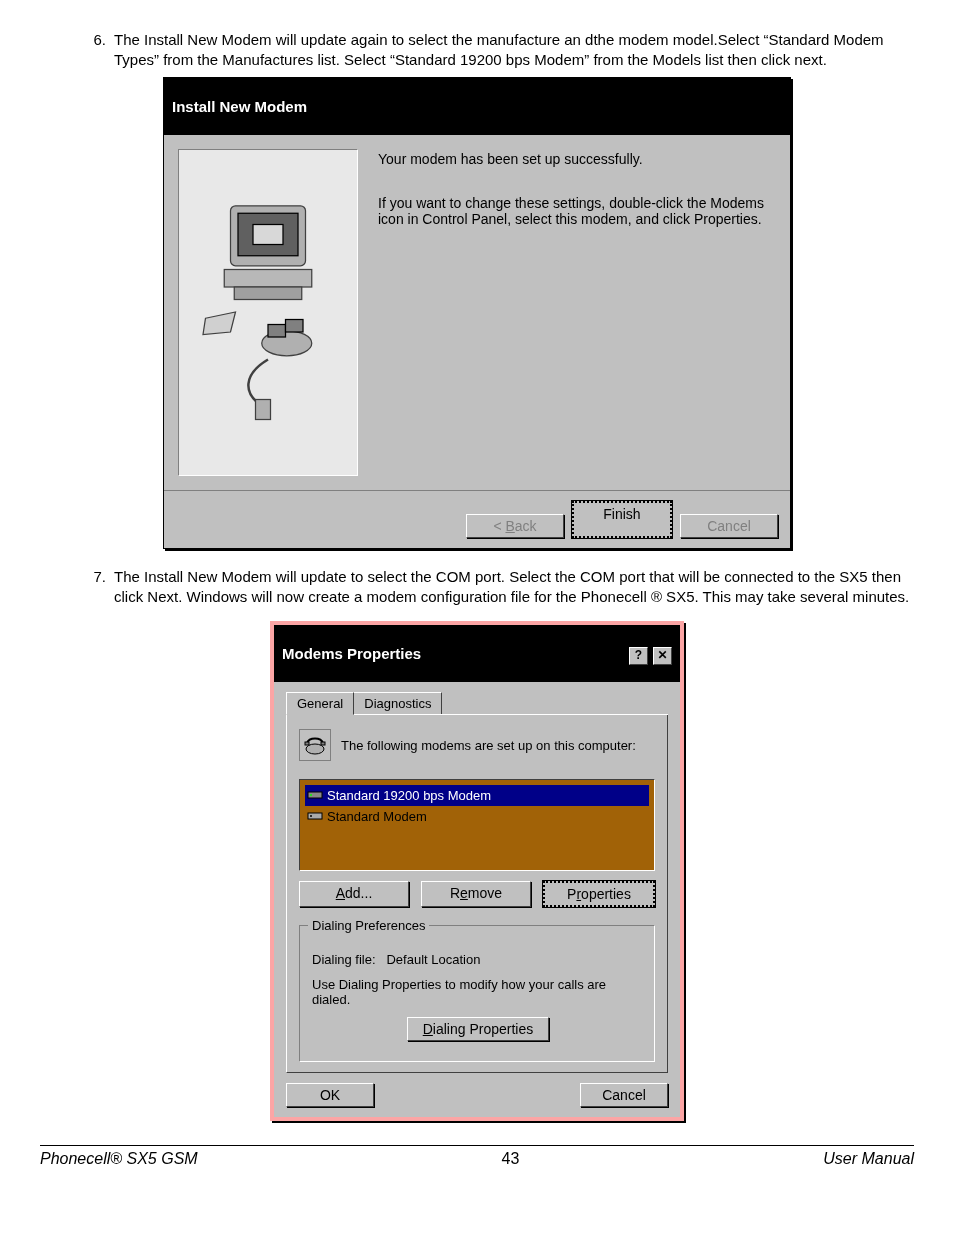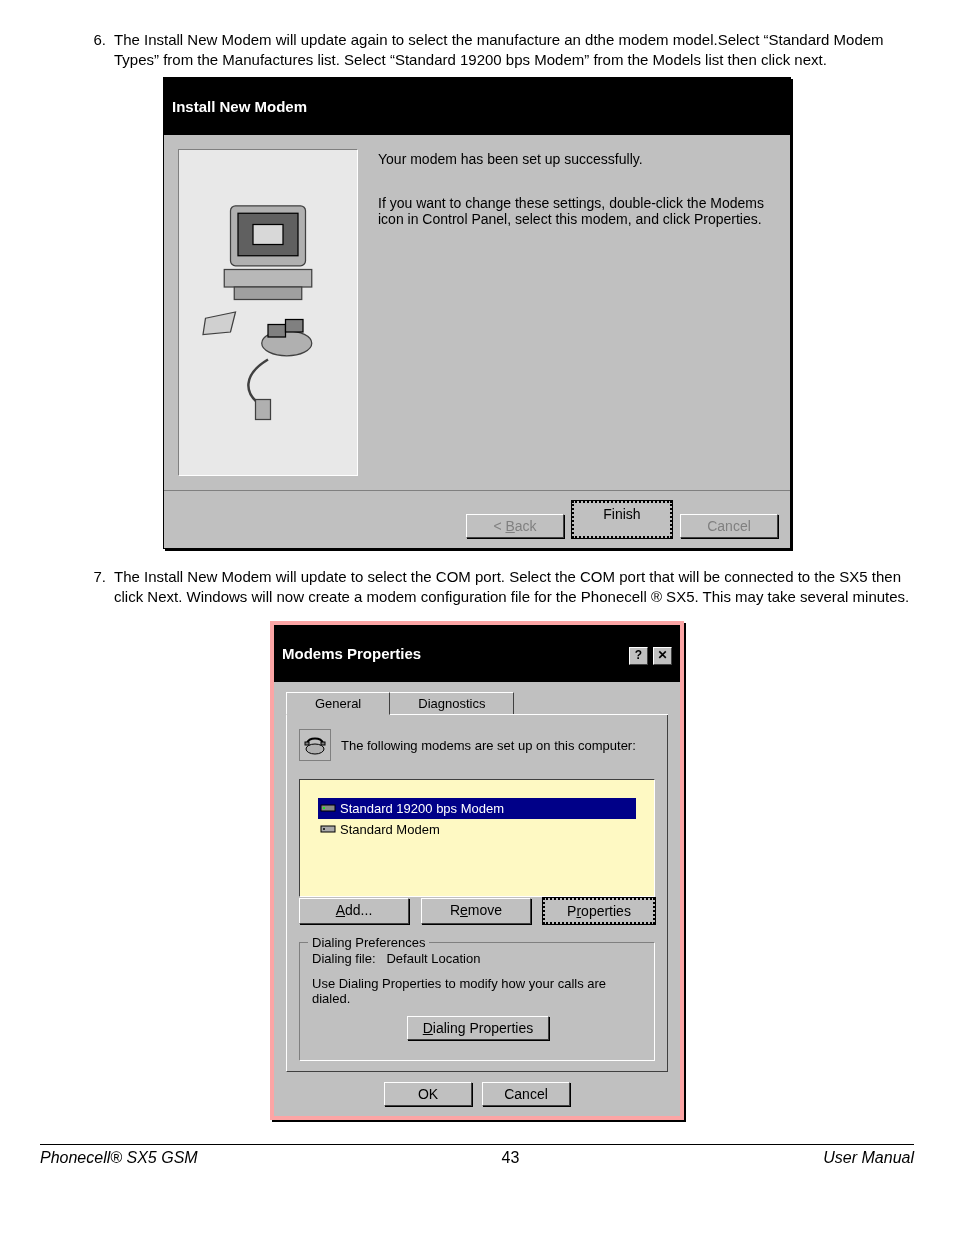--- a/index.html
+++ b/index.html
@@ -103,21 +103,21 @@
 .win2-body {
   background: #c0c0c0;
   padding: 10px 12px 10px 12px;
 }
 .tabs { display:flex; border-bottom:1px solid #fff; }
 .tab {
   background:#c0c0c0;
   border:1px solid #fff;
   border-bottom:none;
   border-right-color:#404040;
-  padding:3px 28px;
+  padding:3px 10px;
   font-size:13px;
   margin-right:-1px;
 }
 .tab.active {
   position: relative;
   z-index: 2;
   border-bottom: 1px solid #c0c0c0;
   margin-bottom: -1px;
 }
 .tabpanel {
@@ -128,45 +128,45 @@
 }
 .info-row { display:flex; align-items:center; gap:10px; margin-bottom:18px; }
 .info-row .icon {
   width:30px; height:30px; border:1px solid #808080;
   display:flex;align-items:center;justify-content:center;
 }
 .info-row .icon svg { width:24px; height:24px; }
 .listbox {
   border: 1px solid #404040;
   border-right-color:#fff; border-bottom-color:#fff;
-  background:#fef9c3;
+  background:#a16207;
   height: 80px;
-  padding:18px;
+  padding:5px;
   font-size:13px;
 }
 .listbox .item { display:flex; align-items:center; gap:4px; padding:1px 2px; }
 .listbox .item.sel { background:#000088; color:#fff; }
 .listbox .miniicon svg { width:16px;height:16px; }
-.btnrow { display:flex; justify-content:space-between; margin-top:1px; gap:10px; }
+.btnrow { display:flex; justify-content:space-between; margin-top:10px; gap:10px; }
 .btnrow .btn { width: 108px; }
 .group {
   border: 1px solid #808080;
   border-right-color:#fff; border-bottom-color:#fff;
   margin-top: 18px;
-  padding: 2px 10px 12px 12px;
+  padding: 20px 10px 12px 12px;
   position:relative;
 }
 .group .legend {
   position:absolute; top:-8px; left:8px;
   background:#c0c0c0; padding:0 4px; font-size:13px;
 }
 .group p { margin:6px 0 10px 0; font-size:13px; }
 .group .btn { display:block; margin:8px auto; width:140px; }
 .bottom-btns {
-  display:flex; justify-content:center; gap:10px;
+  display:flex; justify-content:space-between; gap:10px;
   padding: 10px 0 0 0;
 }
 .footer {
   display:flex; justify-content:space-between;
   font-style: italic;
   font-size: 16px;
   padding-top: 4px;
 }
 .footer .p { font-style:normal; }
 .underline { text-decoration: underline; }

